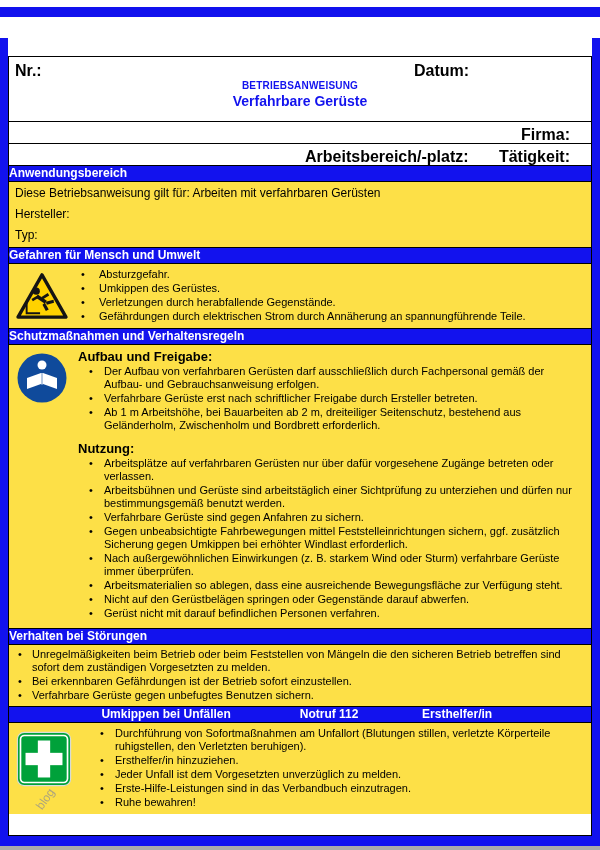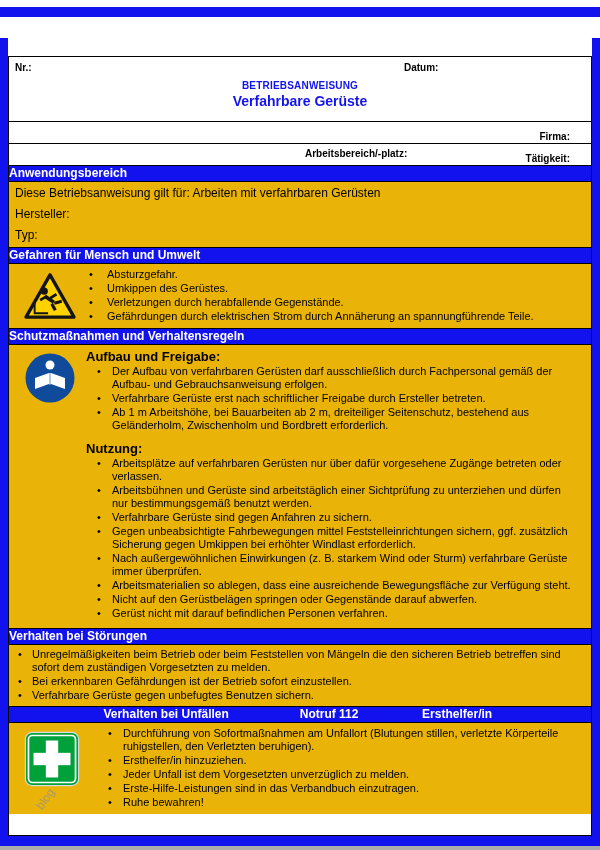--- a/index.html
+++ b/index.html
@@ -26,47 +26,47 @@
   .gray-strip { position: absolute; top: 846px; bottom: 0; left: 0; right: 0; background: #ababab; }
 
   .doc {
     position: absolute; left: 8px; top: 56px; width: 584px; height: 780px;
     border: 1px solid #000; background: #fff;
     display: flex; flex-direction: column; overflow: hidden;
   }
 
   
   .head { position: relative; height: 64px; flex: none; }
-  .lbl { font-size: 10px; font-weight: bold; }
+  .lbl { font-size: 16px; font-weight: bold; }
   .head .nr    { position: absolute; left: 6px;  top: 5px; }
-  .head .datum { position: absolute; left: 395px; top: 5px; }
+  .head .datum { position: absolute; left: 405px; top: 5px; }
   .doc-title    { text-align: center; margin-top: 23px; color: var(--blue); font-weight: bold; font-size: 10px; letter-spacing: .2px; }
   .doc-subtitle { text-align: center; margin-top: 2px;  color: var(--blue); font-weight: bold; font-size: 14px; }
   .row { border-top: 1px solid #000000; height: 22px; padding: 4px 21px; position: relative; flex: none; text-align: right; }
   .row .arb { position: absolute; left: 296px; top: 4px; }
 
   
   .bluebar {
     flex: none; height: 17px; line-height: 15px;
     background: var(--blue); color: #fff;
     font-weight: bold; font-size: 12px; 
     border-top: 1px solid #000; border-bottom: 1px solid #000;
   }
   .bluebar.three { position: relative; }
   .bluebar.three span { position: absolute; top: 0; transform: translateX(-50%); white-space: nowrap; }
   .bluebar.three .p1 { left: 27%; }
   .bluebar.three .p2 { left: 55%; }
   .bluebar.three .p3 { left: 77%; }
 
   
-  .sec { flex: none; background: #eab308; }
+  .sec { flex: none; background: #fde047; }
   .sec.anwendung { padding: 4px 6px 5px; font-size: 12px; }
   .sec.anwendung .spaced { margin-top: 7px; }
 
-  .icon-sec { display: flex; align-items: stretch; padding: 3px 8px; }
+  .icon-sec { display: flex; align-items: stretch; padding: 3px 0; }
   .icon-cell { width: 66px; flex: none; display: flex; justify-content: center; align-items: center; }
   .icon-cell.top { align-items: flex-start; padding-top: 5px; }
   .icon-sec.unfall .icon-cell { width: 70px; }
 
   ul.bullets { list-style: none; flex: 1; padding-right: 8px; margin: 1px 0; }
   ul.bullets li { position: relative; font-size: 11px; line-height: 13px; margin-bottom: 1px; }
   ul.bullets li::before { content: "•"; position: absolute; font-size: 11px; }
 
   .gef-list li  { padding-left: 24px; } .gef-list li::before  { left: 6px; }
   .schutz-list li { padding-left: 26px; } .schutz-list li::before { left: 11px; }
@@ -180,21 +180,21 @@
     <div class="bluebar">Verhalten bei Störungen</div>
     <div class="sec">
       <ul class="bullets stoer-list">
         <li>Unregelmäßigkeiten beim Betrieb oder beim Feststellen von Mängeln die den sicheren Betrieb betreffen sind sofort dem zuständigen Vorgesetzten zu melden.</li>
         <li>Bei erkennbaren Gefährdungen ist der Betrieb sofort einzustellen.</li>
         <li>Verfahrbare Gerüste gegen unbefugtes Benutzen sichern.</li>
       </ul>
     </div>
 
     <div class="bluebar three">
-      <span class="p1">Verhalten bei Unfällen</span>
+      <span class="p1">Umkippen bei Unfällen</span>
       <span class="p2">Notruf 112</span>
       <span class="p3">Ersthelfer/in</span>
     </div>
     <div class="sec icon-sec unfall">
       <div class="icon-cell top">
         <svg width="56" height="56" viewBox="0 0 100 100">
           <rect x="2.5" y="2.5" width="95" height="95" rx="12" fill="#00a13a" stroke="#dcdcdc" stroke-width="2"></rect>
           <rect x="8" y="8" width="84" height="84" rx="7" fill="none" stroke="#ffffff" stroke-width="3"></rect>
           <rect x="39" y="17" width="22" height="66" fill="#ffffff"></rect>
           <rect x="17" y="39" width="66" height="22" fill="#ffffff"></rect>

